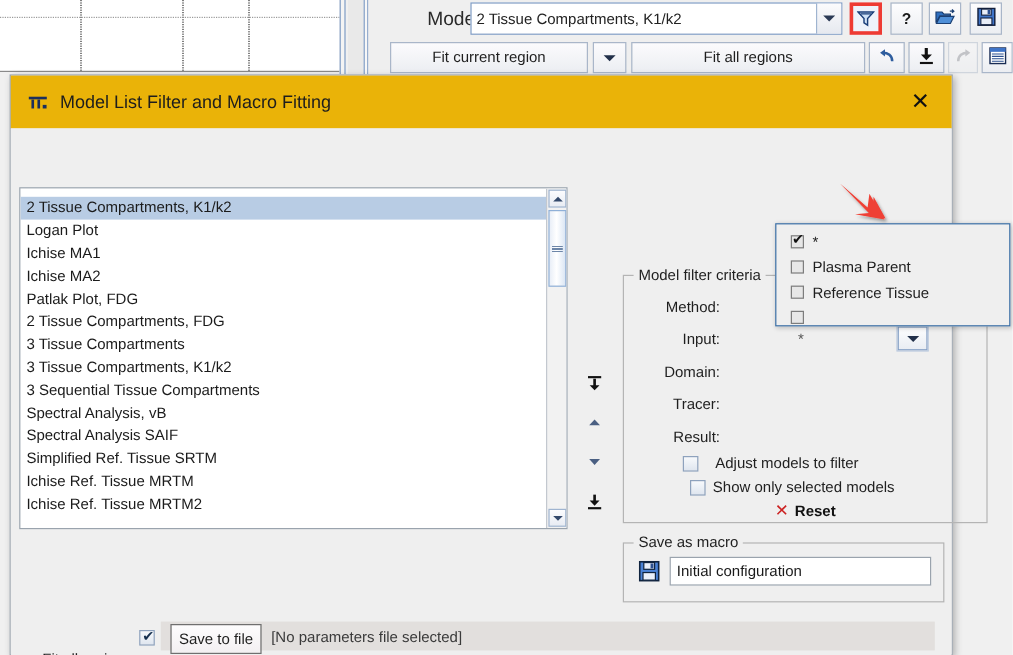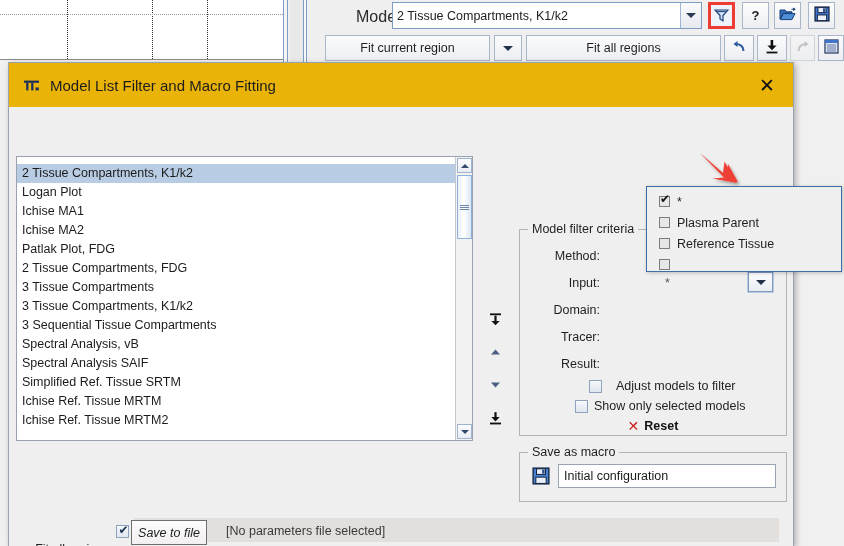--- a/index.html
+++ b/index.html
@@ -128,21 +128,21 @@
   .sb { width:24px; height:24px; display:flex;align-items:center;justify-content:center; margin-bottom:9px; }
 
   
   .group {
     position:absolute; border:1px solid #b4b4b4; background:transparent;
   }
   .group > .g-legend {
     position:absolute; top:-8px; left:8px; background:#efefef;
     padding:0 4px; font-size:12.5px; color:#1f1f1f;
   }
-  #grp-filter { left:510px; top:122px; width:268px; height:207px; }
+  #grp-filter { left:510px; top:122px; width:304px; height:207px; }
   #grp-macro  { left:510px; top:345px; width:268px; height:50px;text-align:right; }
   .crit-label { position:absolute; font-size:12.5px; color:#1f1f1f; text-align:right; }
   .crit-star { position:absolute; font-size:12.5px; color:#555; }
   .crit-arrow-plain {
     position:absolute; width:18px; height:16px;
     display:flex;align-items:center;justify-content:center;
   }
   .crit-arrow-btn {
     position:absolute; width:25px; height:20px;
     background: linear-gradient(#fdfdfe,#e9edf3);
@@ -199,25 +199,25 @@
 
   
   .brow { position:absolute; left:0; right:0; display:flex; align-items:center; font-size:12.5px; color:#1f1f1f; }
   .blabel { width:112px; text-align:right; padding-right:8px;margin-top:37px; }
 
   .gray-strip {
     position:absolute; left:125px; top:411px; width:645px; height:24px;
     background:#e2dfdd;
   }
   .savebtn {
-    position:absolute; left:122px; top:413px; width:76px; height:25px;
+    position:absolute; left:133px; top:413px; width:76px; height:25px;
     background: linear-gradient(#fdfcfd,#f3f0f2);
     border:1px solid #6f6f6f;
     display:flex; align-items:center; justify-content:center;
-    font-size:12.5px; color:#1f1f1f;font-style:italic;
+    font-size:12.5px; color:#1f1f1f;
   }
   .noparams { position:absolute; left:217px; top:417px; font-size:12.5px; color:#3a3a3a; }
   .cbSmall { position:absolute; left:107px; top:417px; }
 </style>
 </head>
 <body>
 
 <div id="root">
 
   <div class="bg-app">
@@ -407,21 +407,21 @@
         <span class="crit-arrow-btn" style="left:228px; top:42px;">
           <span class="tri-d sm"></span>
         </span>
 
         <span class="crit-label" style="left:0px; top:73px; width:80px;">Domain:</span>
 
         <span class="crit-label" style="left:5px; top:100px; width:75px;">Tracer:</span>
 
         <span class="crit-label" style="left:5px; top:127px; width:75px;">Result:</span>
 
-        <span class="cb-row" style="left:69px; top:149px;gap:14px;">
+        <span class="cb-row" style="left:49px; top:149px;gap:14px;">
           <span class="cb"></span>
           <span>Adjust models to filter</span>
         </span>
         <span class="cb-row" style="left:55px; top:169px;">
           <span class="cb"></span>
           <span>Show only selected models</span>
         </span>
 
         <span class="reset-row" style="top:188px;">
           <span class="x-mark">✕</span>

